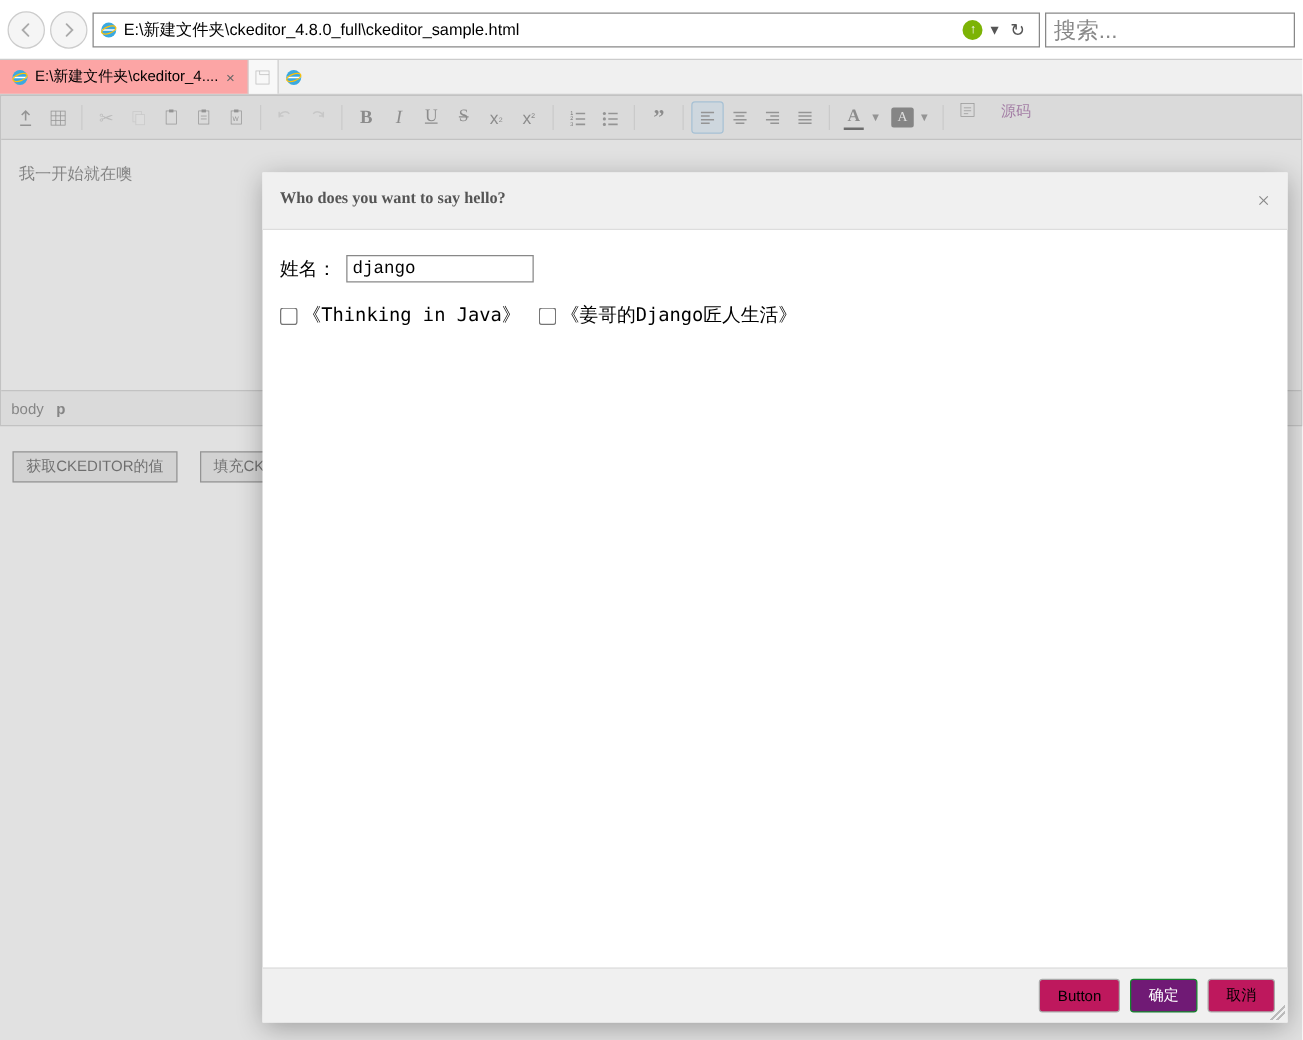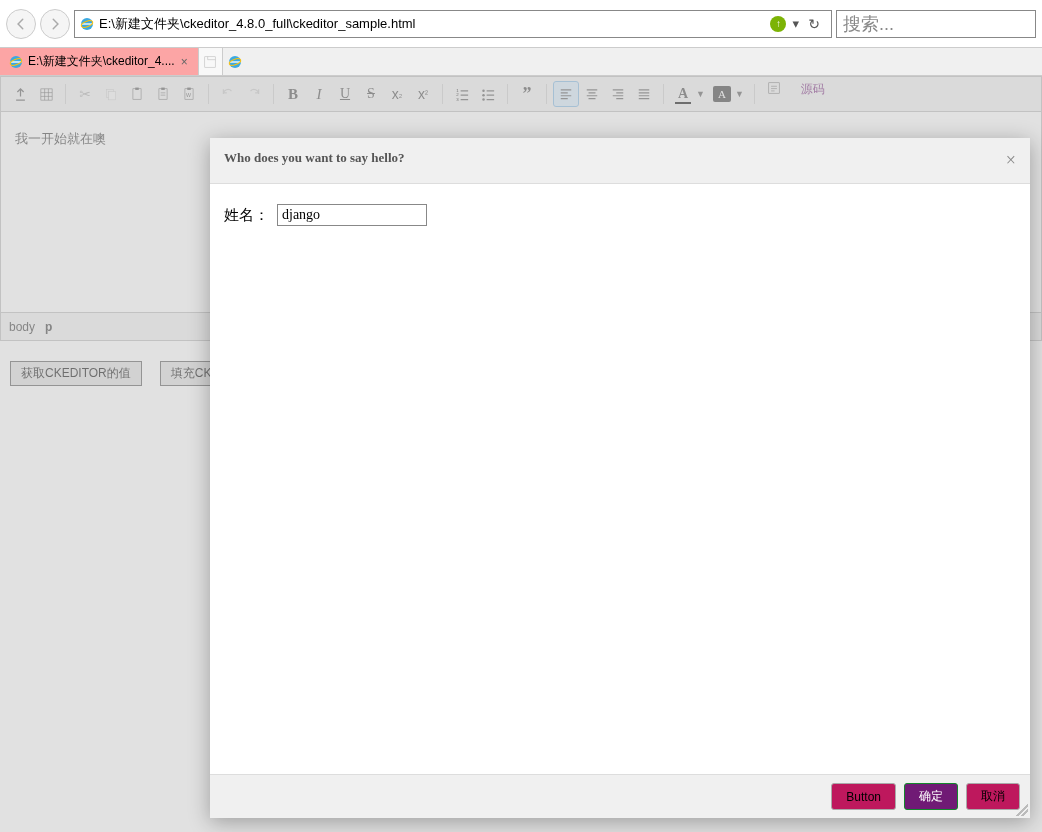--- a/index.html
+++ b/index.html
@@ -46,21 +46,21 @@
   
   .dim { position:absolute; top:76px; left:0; right:0; bottom:0; background:rgba(200,200,200,0.55); }
 
   
   .dialog { position:absolute; top:138px; left:210px; width:820px; height:680px; background:#fff; box-shadow:0 4px 20px rgba(0,0,0,0.3); display:flex; flex-direction:column; }
   .dlg-title { background:#f0f0f0; padding:12px 14px; font-size:13px; font-weight:bold; color:#555; border-bottom:1px solid #ddd; display:flex; align-items:flex-start; justify-content:space-between;font-family:Liberation Serif, serif; }
   .dlg-close { font-size:18px; color:#888; font-weight:normal; cursor:pointer; }
   .dlg-body { flex:1; padding:20px 14px; font-size:14px; font-family:"SimSun","宋体",monospace; color:#000; }
   .form-row { display:flex; align-items:center; gap:8px; margin-bottom:17px; }
   .form-row label.lbl { font-size:15px; }
-  .text-input { border:1px solid #888; height:22px; width:150px; padding:0 4px; font-family:Liberation Serif, serif; font-size:14px; }
+  .text-input { border:1px solid #888; height:22px; width:150px; padding:0 4px; font-family:Liberation Mono, monospace; font-size:14px; }
   .check-row { display:flex; align-items:center; gap:4px; margin-bottom:4px; }
   .check-row input[type=checkbox] { width:14px; height:14px; }
   .book { font-size:15px; }
   .dlg-footer { background:#f0f0f0; border-top:1px solid #ddd; padding:8px 10px; display:flex; justify-content:flex-end; gap:8px; position:relative; }
   .dlg-btn { border:1px solid #aaa; background:#be185d; padding:4px 14px; font-size:12px; border-radius:3px; cursor:pointer; }
   .dlg-btn.primary { background:#701a75; color:#fff; border-color:#13862c; }
   .resize-grip { position:absolute; right:2px; bottom:2px; width:12px; height:12px; background:
     linear-gradient(135deg, transparent 0 50%, #bbb 50% 60%, transparent 60% 70%, #bbb 70% 80%, transparent 80% 100%);
   }
 
@@ -264,20 +264,27 @@
 <div class="dialog">
   <div class="dlg-title">
     <span>Who does you want to say hello?</span>
     <span class="dlg-close">×</span>
   </div>
   <div class="dlg-body">
     <div class="form-row">
       <label class="lbl">姓名：</label>
       <input class="text-input" type="text" value="django" style="">
     </div>
+    <div class="check-row">
+      <input type="checkbox" style="">
+      <span class="book">《Thinking in Java》</span>
+      <span style="width:6px"></span>
+      <input type="checkbox" style="">
+      <span class="book">《姜哥的Django匠人生活》</span>
+    </div>
   </div>
   <div class="dlg-footer">
     <button class="dlg-btn">Button</button>
     <button class="dlg-btn primary">确定</button>
     <button class="dlg-btn">取消</button>
     <div class="resize-grip"></div>
   </div>
 </div>
 
 </body></html>

